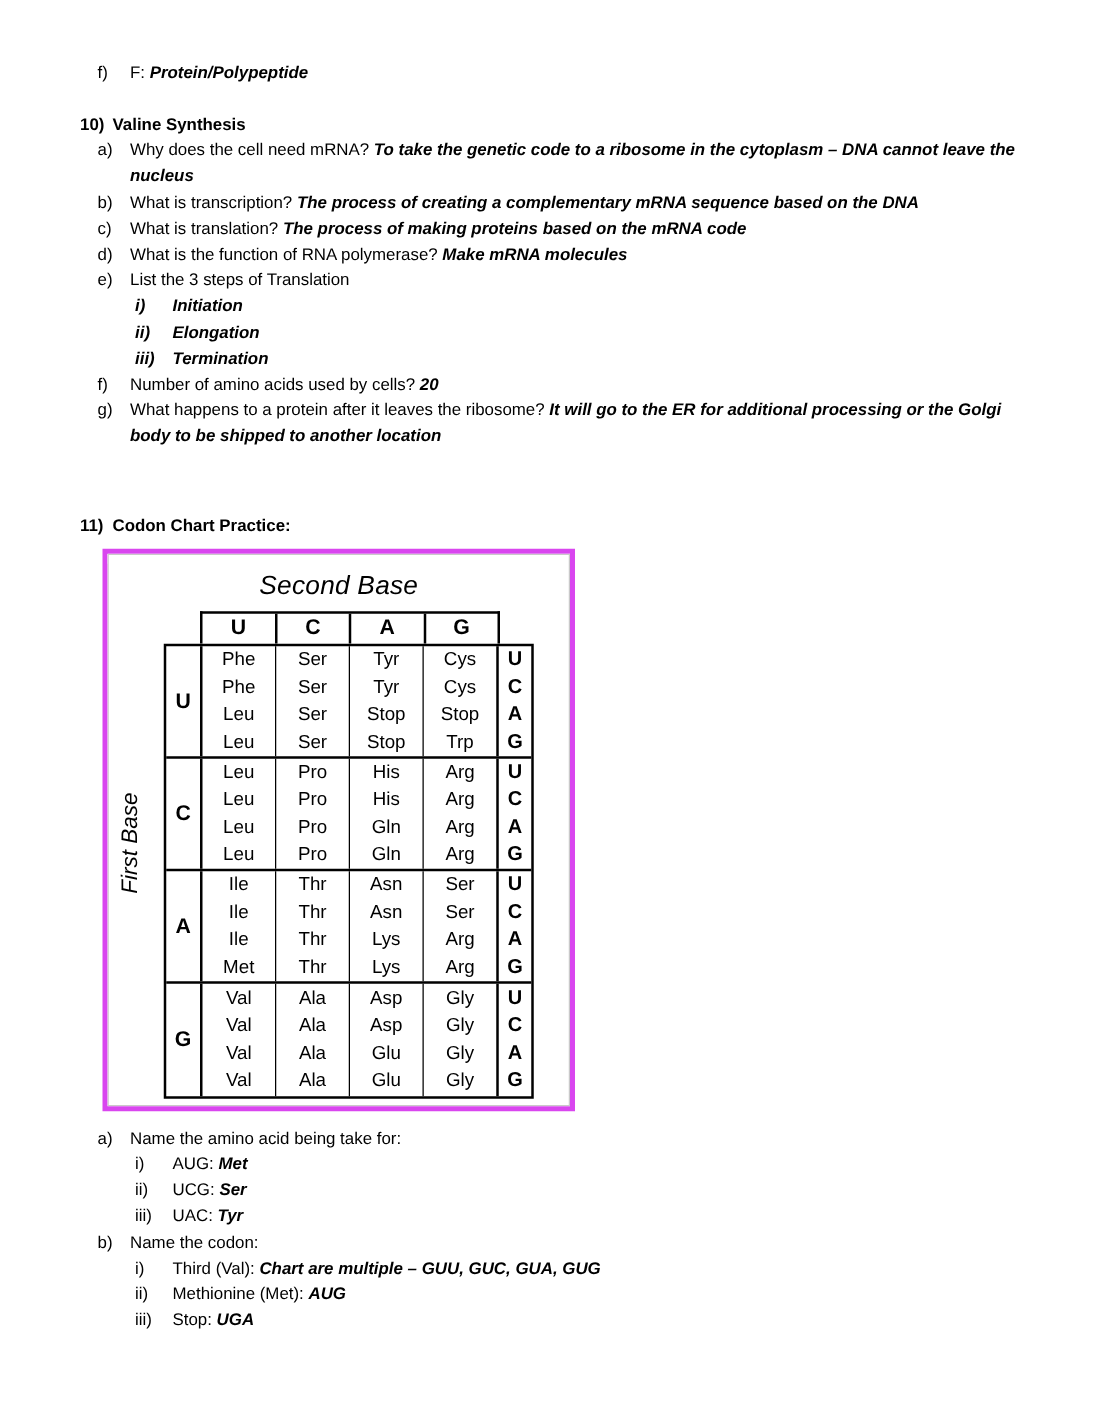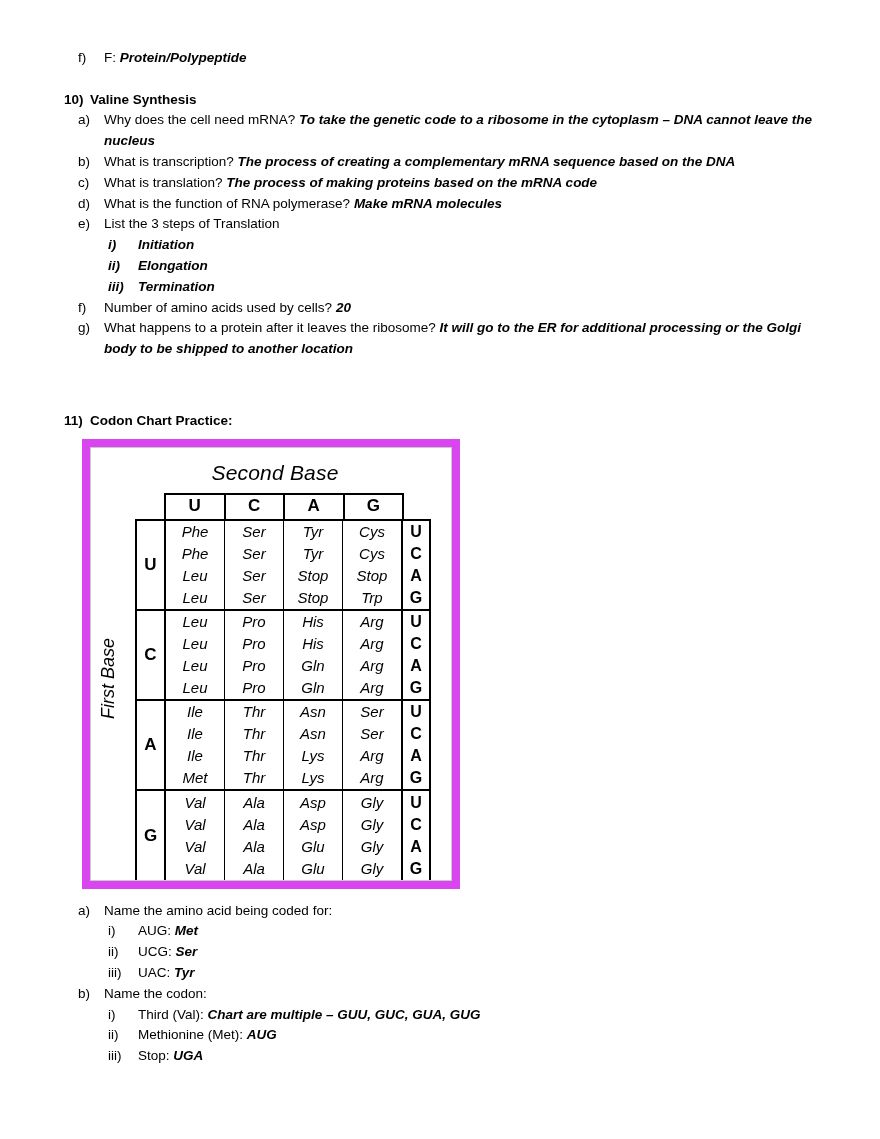--- a/index.html
+++ b/index.html
@@ -67,21 +67,21 @@
   .gap-md { height: 30px; }
 
   
   .chart-frame {
     position: relative;
     margin-left: 30px;
     margin-top: 7px;
     width: 378px;
     height: 450px;
     background: #ffffff;
-    border: 8px solid #d946ef;
+    border: 4px solid #d946ef;
     box-sizing: border-box;
     overflow: hidden;
   }
   .chart-frame::after {
     content: "";
     position: absolute;
     left: 0; top: 0; right: 0; bottom: 0;
     border: 1px solid #c9c9c9;
     pointer-events: none;
   }
@@ -194,21 +194,20 @@
     flex: 1 1 auto;
     display: flex;
   }
   .aa-col {
     flex: 1 1 0;
     border-right: 1.5px solid #000;
     box-sizing: border-box;
     display: flex;
     flex-direction: column;
     justify-content: center;
-    font-style: italic;
   }
   .aa-col:last-child { border-right: 2px solid #000; }
   .aa-cell {
     text-align: center;
     font-size: 15px;
     line-height: 22px;
     height: 22px;
   }
   .thirdbase-cell {
     flex: 0 0 26px;
@@ -462,21 +461,21 @@
           </div>
 
         </div>
       </div>
     </div>
 
     <div class="gap-sm"></div>
 
     <div class="q-row lvl-alpha">
       <span class="marker">a)</span>
-      <span class="body-text">Name the amino acid being coded for:</span>
+      <span class="body-text">Name the amino acid being take for:</span>
     </div>
     <div class="q-row lvl-roman">
       <span class="marker">i)</span>
       <span class="body-text"><span>AUG: </span><span class="ans">Met</span></span>
     </div>
     <div class="q-row lvl-roman">
       <span class="marker">ii)</span>
       <span class="body-text"><span>UCG: </span><span class="ans">Ser</span></span>
     </div>
     <div class="q-row lvl-roman">

